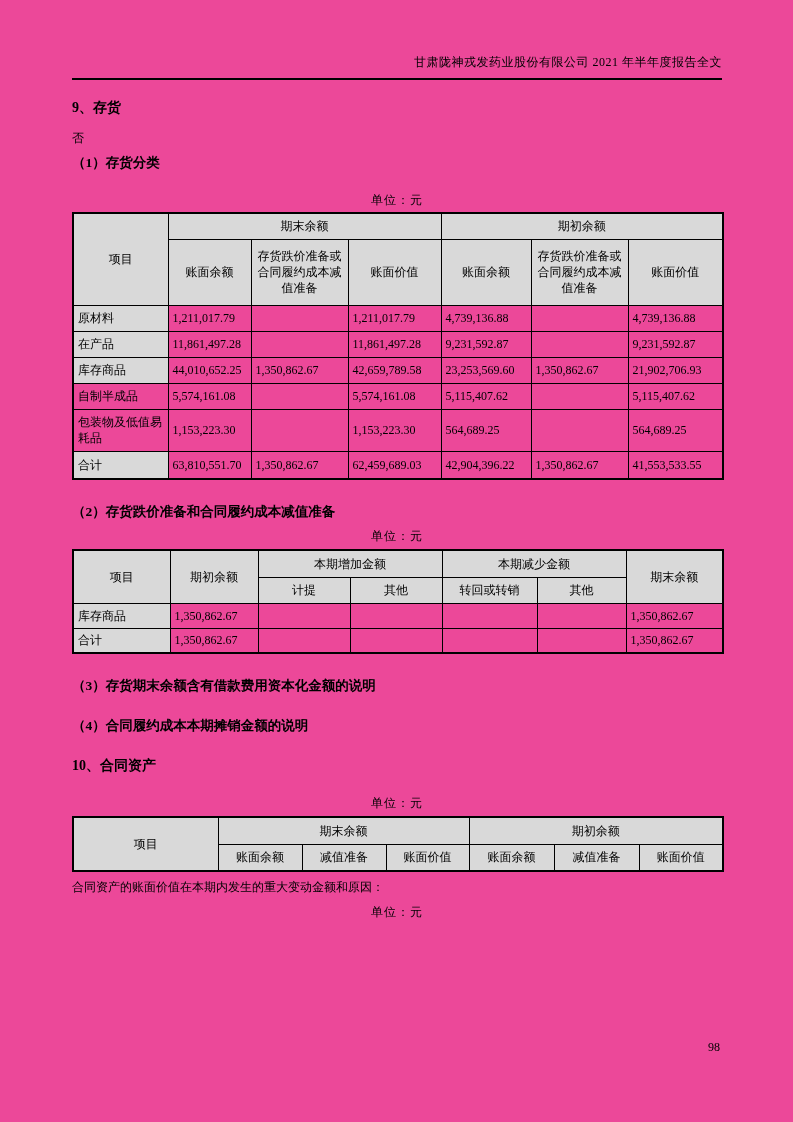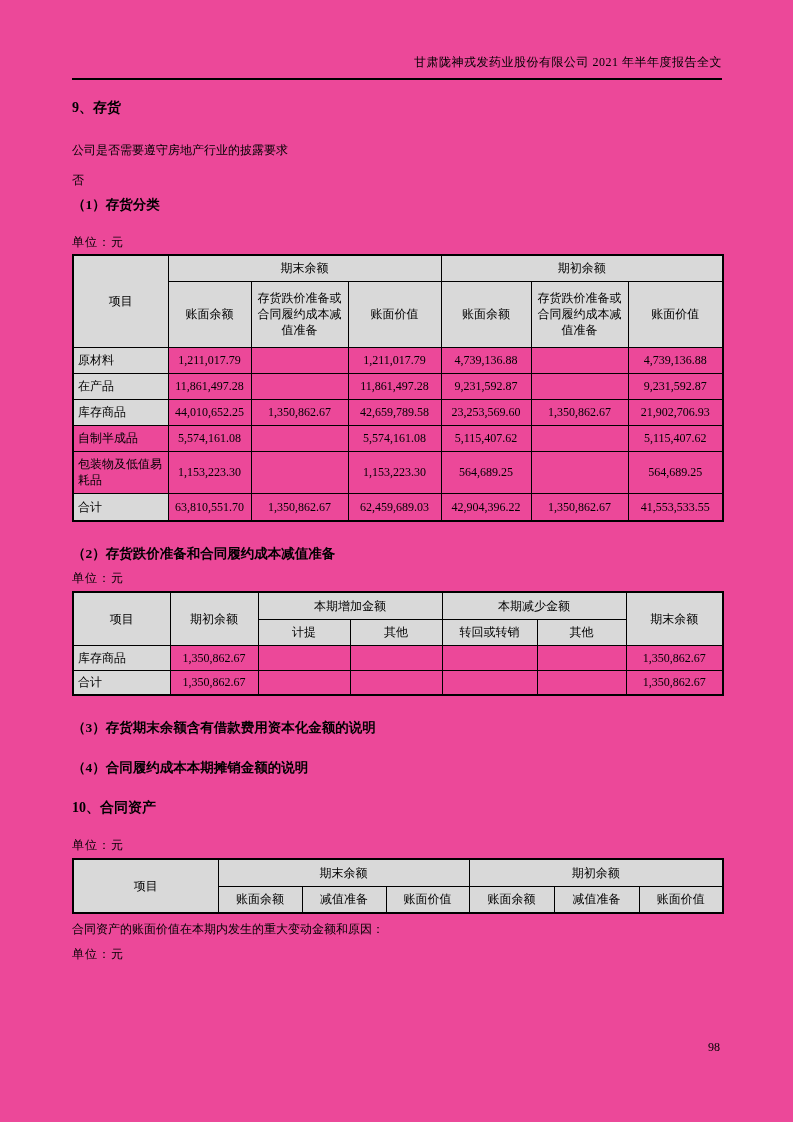--- a/index.html
+++ b/index.html
@@ -19,21 +19,21 @@
     padding-bottom:7px;
     text-align:right;
     font-size:12px;
     letter-spacing:0.5px;
     border-bottom:2px solid #000;
   }
 
   .sec   { font-size:14px; font-weight:bold; line-height:16px; }
   .sub   { font-size:13.5px; font-weight:bold; line-height:16px; }
   .btxt  { font-size:12px; line-height:15px; }
-  .unit  { font-size:12px; line-height:14px; text-align:left; letter-spacing:1px; }
+  .unit  { font-size:12px; line-height:14px; text-align:center; letter-spacing:1px; }
 
   .mt20 { margin-top:20px; }
   .mt27 { margin-top:27px; }
   .mt15 { margin-top:15px; }
   .mt23 { margin-top:9px; }
   .mt22 { margin-top:22px; }
   .mt24 { margin-top:24px; }
   .mt10 { margin-top:10px; }
   .mt7  { margin-top:8px; }
   .mt6  { margin-top:6px; }
@@ -48,42 +48,41 @@
   }
   table.t td {
     border:1px solid #000;
     padding:2px 4px;
     vertical-align:middle;
     line-height:16px;
     overflow:hidden;
   }
   td.g { background:#d9d9d9; }
   td.c { text-align:center; }
-  td.n { text-align:center; }
+  td.n { text-align:left; }
   td.i { text-align:left; padding-left:5px; }
 
   .page-number {
     position:absolute;
     top:1040px; right:73px;
     font-size:12px;
   }
 </style>
 </head>
 <body>
 
 <div class="page">
   <div class="content">
 
     <div class="doc-header">
       <span>甘肃陇神戎发药业股份有限公司 2021 年半年度报告全文</span>
     </div>
 
     <div class="sec mt20">9、存货</div>
 
-    <div class="btxt mt27">公司是否需要遵守房地产行业的披露要求</div>
     <div class="btxt mt15">否</div>
 
     <div class="sub mt23">（1）存货分类</div>
 
     <div class="unit mt22">单位：元</div>
 
     <table class="t mt5">
       <colgroup>
         <col style="width:95px">
           <col style="width:83px">

